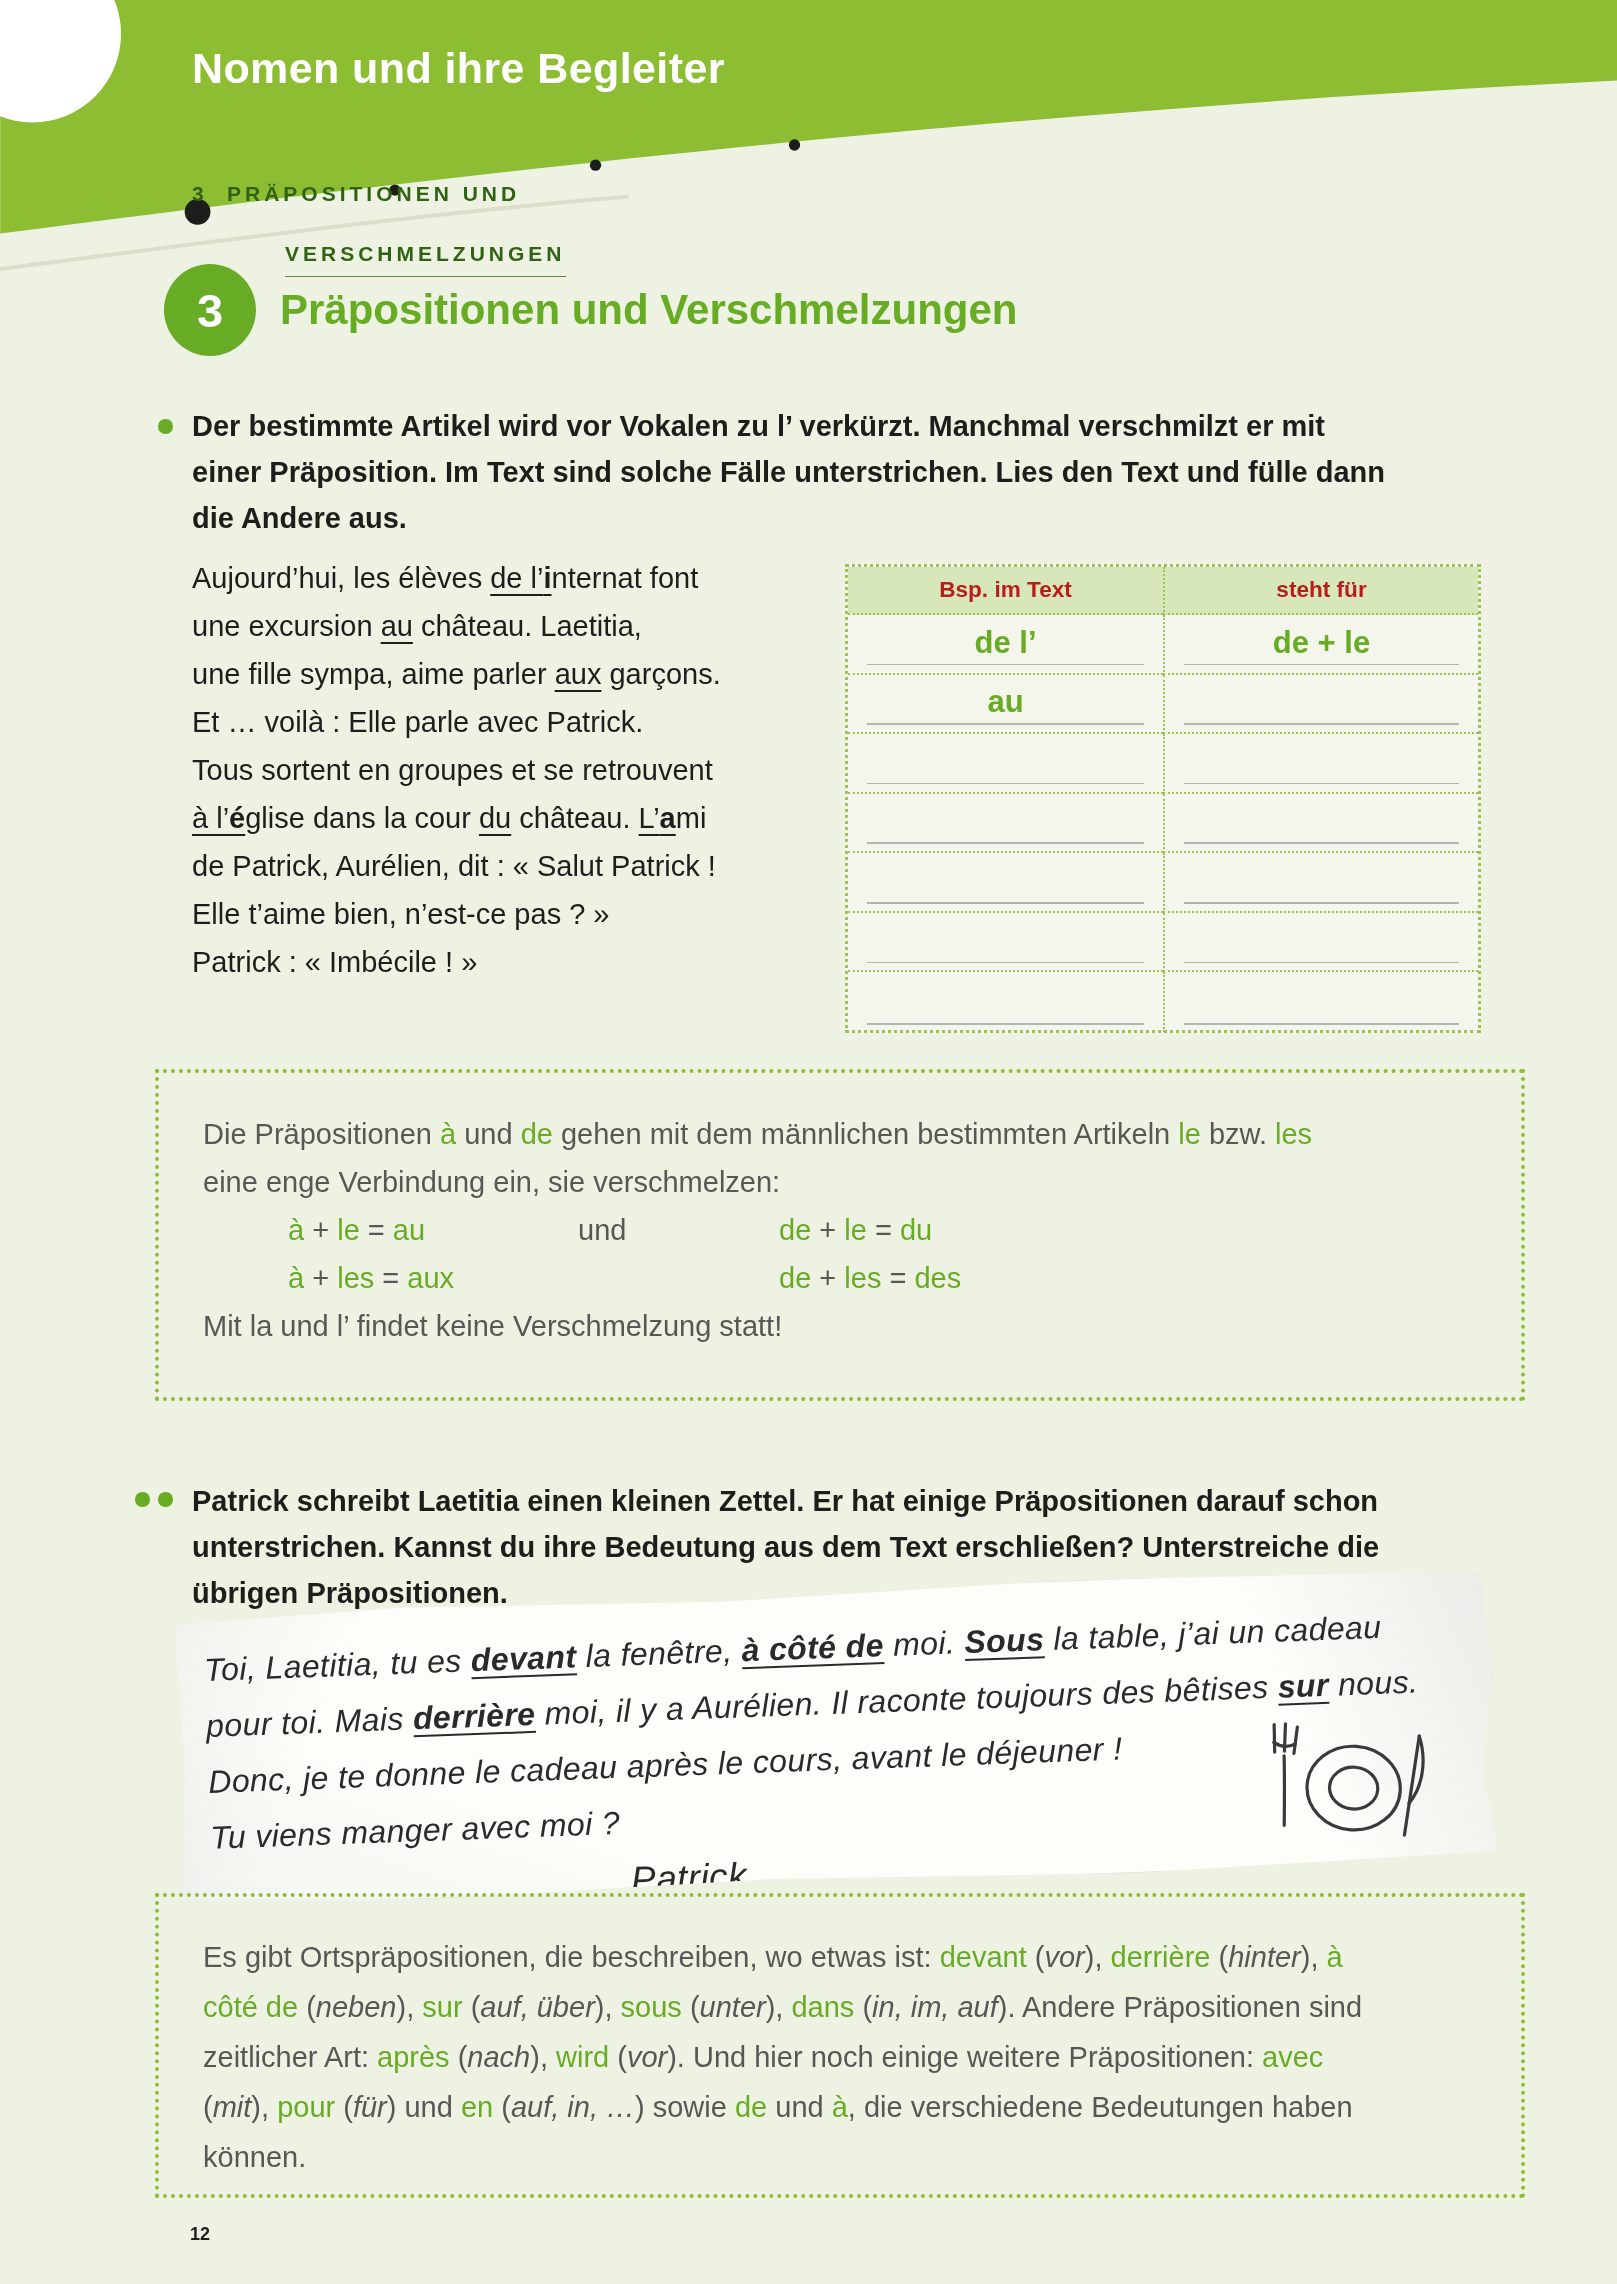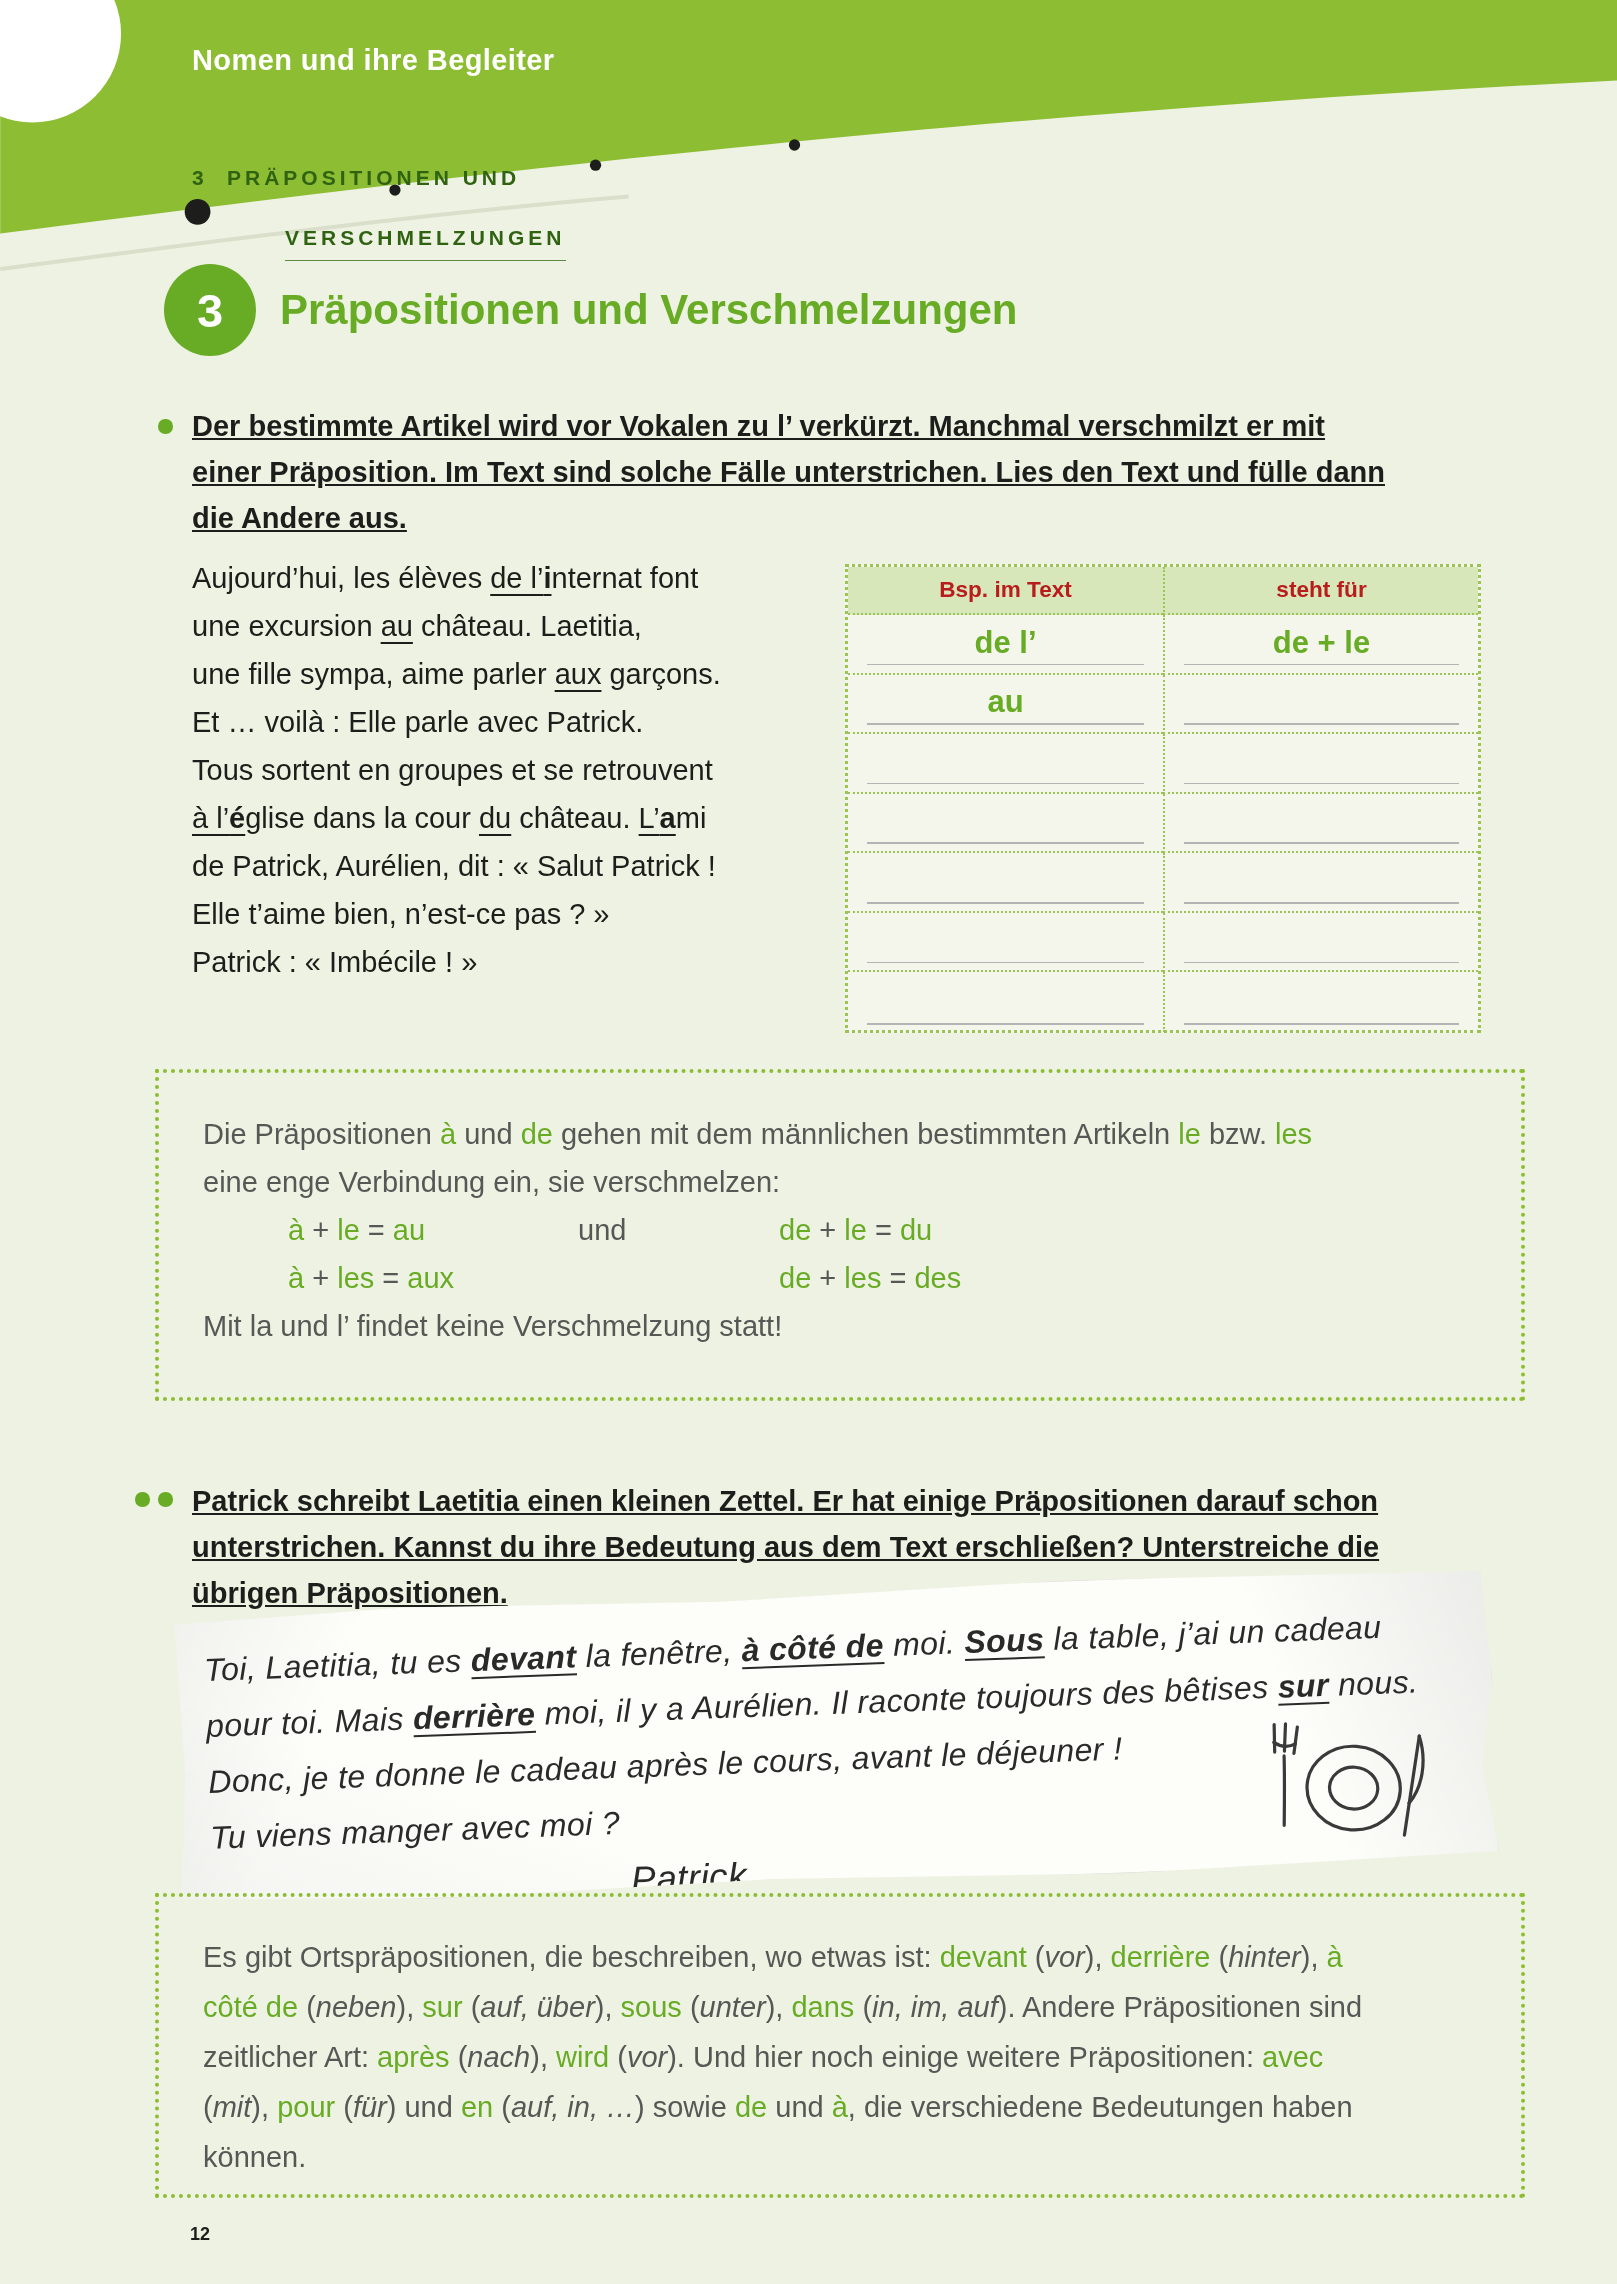--- a/index.html
+++ b/index.html
@@ -13,35 +13,35 @@
     --tbl-border:#9cc455;
     --tbl-head-bg:#d8e7ba;
   }
   *{margin:0;padding:0;box-sizing:border-box;}
   body{background:#cccccc;font-family:"Liberation Sans",sans-serif;}
   .page{position:relative;width:1618px;height:2284px;background:var(--bg);overflow:hidden;}
 
   
   .header-svg{position:absolute;top:0;left:0;}
   .header-text{position:absolute;left:192px;top:44px;z-index:3;}
-  .book-title{color:#ffffff;font-size:29px;font-weight:bold;letter-spacing:0.4px;}
+  .book-title{color:#ffffff;font-size:43px;font-weight:bold;letter-spacing:0.4px;}
   .chapter{margin-top:26px;color:var(--dark-green);font-size:21px;font-weight:700;letter-spacing:4px;line-height:30px;white-space:pre;}
   .chapter-row{display:flex;gap:19.3px;}
   .chapter-line2{margin-left:34px;display:inline-block;border-bottom:1.6px solid rgba(47,99,18,0.75);padding-bottom:7px;}
 
   
   .section-head{position:absolute;left:164px;top:264px;display:flex;align-items:center;gap:24px;}
   .section-circle{width:92px;height:92px;border-radius:50%;background:var(--accent-green);color:#fff;
     font-size:47px;font-weight:bold;display:flex;align-items:center;justify-content:center;}
   .section-title{color:var(--accent-green);font-size:42px;font-weight:bold;}
 
   
   .bullet{position:absolute;width:14.5px;height:14.5px;border-radius:50%;background:var(--accent-green);}
   .ex-block{position:absolute;left:192px;color:var(--ink);font-size:29px;font-weight:bold;line-height:46px;}
-  .ex-block .tline{white-space:nowrap;text-decoration:underline;}
+  .ex-block .tline{white-space:nowrap;}
 
   
   .reading{position:absolute;left:192px;top:554px;color:var(--ink);font-size:29px;line-height:48px;}
   .reading .tline{white-space:nowrap;}
 
   
   .ftable{position:absolute;left:845px;top:564px;width:636px;height:469px;border:3.2px dotted var(--tbl-border);background:rgba(255,255,255,0.35);}
   .ftable-header{display:grid;grid-template-columns:1fr 1fr;height:48px;}
   .fth{background:var(--tbl-head-bg);color:#b91c1c;font-weight:bold;font-size:22.6px;
     display:flex;align-items:center;justify-content:center;border-bottom:2.4px dotted var(--tbl-border);}

